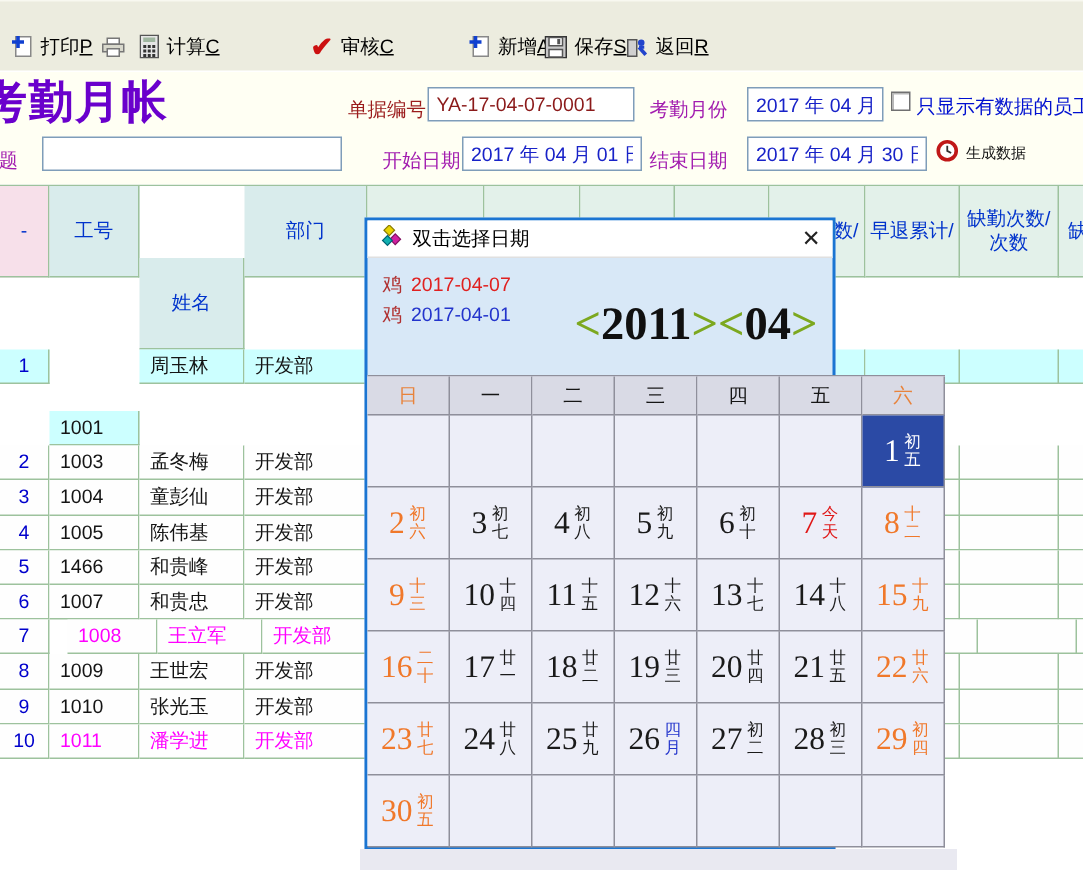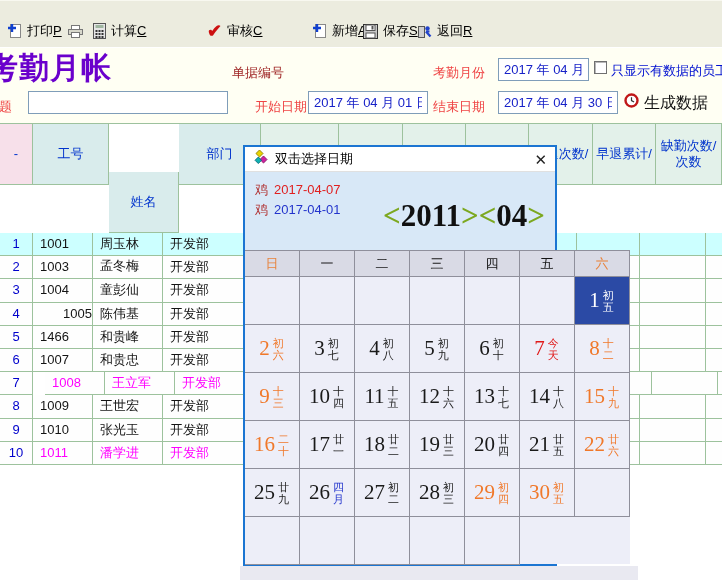--- a/index.html
+++ b/index.html
@@ -11,30 +11,30 @@
            border-top:1px solid #F8F8F0;border-bottom:1px solid #FFFFFF;box-sizing:border-box;}
   .tb-btn{position:absolute;top:21px;display:flex;align-items:center;gap:5px;cursor:pointer;
           font-size:13px;color:#000;white-space:nowrap;}
   .tb-btn u{text-decoration:underline;}
   .tb-btn svg{display:block;}
 
   
   #form-area{position:absolute;left:0;top:48px;width:722px;height:75px;background:#FFFFF3;padding-left:44px;}
   .app-title{position:absolute;left:-12px;top:0px;font-family:"Liberation Serif",serif;
              font-size:30px;font-weight:bold;color:#6A00CC;letter-spacing:1px;white-space:nowrap;}
-  .lbl{position:absolute;font-size:13px;color:#ef4444;white-space:nowrap;}
+  .lbl{position:absolute;font-size:13px;color:#a21caf;white-space:nowrap;}
   .lbl.red{color:#9B1C1C;text-align:center;}
   .lbl.blue{color:#0010D0;}
   .inp{position:absolute;height:23px;border:1px solid #7F9DB9;background:#fff;
        font-size:13px;padding:2px 5px;box-sizing:border-box;font-family:"Liberation Sans",sans-serif;}
   .inp.maroon{color:#8B1A1A;}
   .inp.bluetxt{color:#1822C8;}
   .chk{position:absolute;width:13px;height:13px;background:#fff;border:1px solid #707070;
        box-shadow:inset 1px 1px 0 #b8b8b8;box-sizing:border-box;cursor:pointer;}
-  .gen-btn{position:absolute;display:flex;gap:5px;cursor:pointer;font-size:16px;}
+  .gen-btn{position:absolute;display:flex;align-items:center;gap:5px;cursor:pointer;font-size:10px;}
 
   
   #table{position:absolute;left:0;top:123px;width:722px;height:457px;background:#fff;overflow:hidden;}
   .trow{display:flex;width:766px;}
   .tcell{box-sizing:border-box;border-right:1px solid #9DC29D;border-bottom:1px solid #9DC29D;
          overflow:hidden;flex:none;}
   #thead{border-top:1px solid #9DC29D;}
   #thead .tcell{height:61px;display:flex;flex-direction:column;align-items:center;justify-content:center;
                 color:#0033CC;font-size:13px;line-height:16px;background:#E3F1EA;}
   #thead .tcell.hc0{background:#F7E0EA;}
@@ -138,20 +138,21 @@
         <path d="M9 7.5l3.5 0" stroke="#2244CC" stroke-width="2"></path>
       </svg>
       <span>返回<u>R</u></span>
     </div>
   </div>
 
 <div id="form-area">
   <div class="app-title">考勤月帐</div>
 
   <div class="lbl red" style="left:232px;top:16px;">单据编号</div>
+  <input class="inp maroon" style="left: 285px; top: 10px; width: 138px;" value="YA-17-04-07-0001">
 
   <div class="lbl" style="left:433px;top:16px;">考勤月份</div>
   <input class="inp bluetxt" style="left: 498px; top: 10px; width: 91px;" value="2017 年 04 月">
 
   <div class="chk" style="left:594px;top:13px;"></div>
   <div class="lbl blue" style="left:611px;top:14px;">只显示有数据的员工</div>
 
   <div class="lbl" style="left:-14px;top:50px;">标题</div>
   <input class="inp" style="left: 28px; top: 43px; width: 200px;" value="">
 
@@ -168,21 +169,21 @@
         </svg></span>
     <span>生成数据</span>
   </div>
 </div>
 
 <div id="table">
   <div id="thead" class="trow">
       <div class="tcell hc0" style="width: 33px;">
         <span>-</span>
       </div>
-      <div class="tcell hgroup" style="width: 76px;">
+      <div class="tcell hgroup" style="width: 60px;">
         <span>工号</span>
       </div>
       <div class="tcell hgroup" style="width: 70px; margin-top: 48px;">
         <span>姓名</span>
       </div>
       <div class="tcell hgroup" style="width: 82px;">
         <span>部门</span>
       </div>
       <div class="tcell" style="width: 78px;">
         <span></span>
@@ -206,36 +207,36 @@
         <span>缺勤次数/</span>
         <span>次数</span>
       </div>
       <div class="tcell hlast" style="width: 60px;">
         <span>缺</span>
       </div>
     </div>
   <div id="tbody">
       <div class="trow drow selrow">
         <div class="tcell num" style="width: 33px;">1</div>
-        <div class="tcell txt" style="width: 60px;">1001</div>
+        <div class="tcell txt" style="width: 60px; margin-top: 41px;">1001</div>
         <div class="tcell txt" style="width: 70px;">周玉林</div>
         <div class="tcell txt" style="width: 82px;">开发部</div>
         <div class="tcell txt" style="width: 78px;"></div>
         <div class="tcell txt" style="width: 64px;"></div>
         <div class="tcell txt" style="width: 63px;"></div>
         <div class="tcell txt" style="width: 63px;"></div>
         <div class="tcell txt" style="width: 64px;"></div>
         <div class="tcell txt" style="width: 63px;"></div>
         <div class="tcell txt" style="width: 66px;"></div>
         <div class="tcell txt" style="width: 60px;"></div>
       </div>
       <div class="trow drow">
         <div class="tcell num" style="width: 33px;">2</div>
         <div class="tcell txt" style="width: 60px;">1003</div>
-        <div class="tcell txt" style="width: 70px; font-family: Liberation Mono, monospace;">孟冬梅</div>
+        <div class="tcell txt" style="width: 70px;">孟冬梅</div>
         <div class="tcell txt" style="width: 82px;">开发部</div>
         <div class="tcell txt" style="width: 78px;"></div>
         <div class="tcell txt" style="width: 64px;"></div>
         <div class="tcell txt" style="width: 63px;"></div>
         <div class="tcell txt" style="width: 63px;"></div>
         <div class="tcell txt" style="width: 64px;"></div>
         <div class="tcell txt" style="width: 63px;"></div>
         <div class="tcell txt" style="width: 66px;"></div>
         <div class="tcell txt" style="width: 60px;"></div>
       </div>
@@ -248,21 +249,21 @@
         <div class="tcell txt" style="width: 64px;"></div>
         <div class="tcell txt" style="width: 63px;"></div>
         <div class="tcell txt" style="width: 63px;"></div>
         <div class="tcell txt" style="width: 64px;"></div>
         <div class="tcell txt" style="width: 63px;"></div>
         <div class="tcell txt" style="width: 66px;"></div>
         <div class="tcell txt" style="width: 60px;"></div>
       </div>
       <div class="trow drow">
         <div class="tcell num" style="width: 33px;">4</div>
-        <div class="tcell txt" style="width: 60px; text-align: right;">1005</div>
+        <div class="tcell txt" style="width: 60px;">1005</div>
         <div class="tcell txt" style="width: 70px;">陈伟基</div>
         <div class="tcell txt" style="width: 82px;">开发部</div>
         <div class="tcell txt" style="width: 78px;"></div>
         <div class="tcell txt" style="width: 64px;"></div>
         <div class="tcell txt" style="width: 63px;"></div>
         <div class="tcell txt" style="width: 63px;"></div>
         <div class="tcell txt" style="width: 64px;"></div>
         <div class="tcell txt" style="width: 63px;"></div>
         <div class="tcell txt" style="width: 66px;"></div>
         <div class="tcell txt" style="width: 60px;"></div>
@@ -471,20 +472,28 @@
         <span class="dlun">廿四</span>
       </div>
       <div class="cg">
         <span class="dnum">21</span>
         <span class="dlun">廿五</span>
       </div>
       <div class="cg weekend">
         <span class="dnum">22</span>
         <span class="dlun">廿六</span>
       </div>
+      <div class="cg weekend">
+        <span class="dnum">23</span>
+        <span class="dlun">廿七</span>
+      </div>
+      <div class="cg">
+        <span class="dnum">24</span>
+        <span class="dlun">廿八</span>
+      </div>
       <div class="cg">
         <span class="dnum">25</span>
         <span class="dlun">廿九</span>
       </div>
       <div class="cg newmonth">
         <span class="dnum">26</span>
         <span class="dlun">四月</span>
       </div>
       <div class="cg">
         <span class="dnum">27</span>

